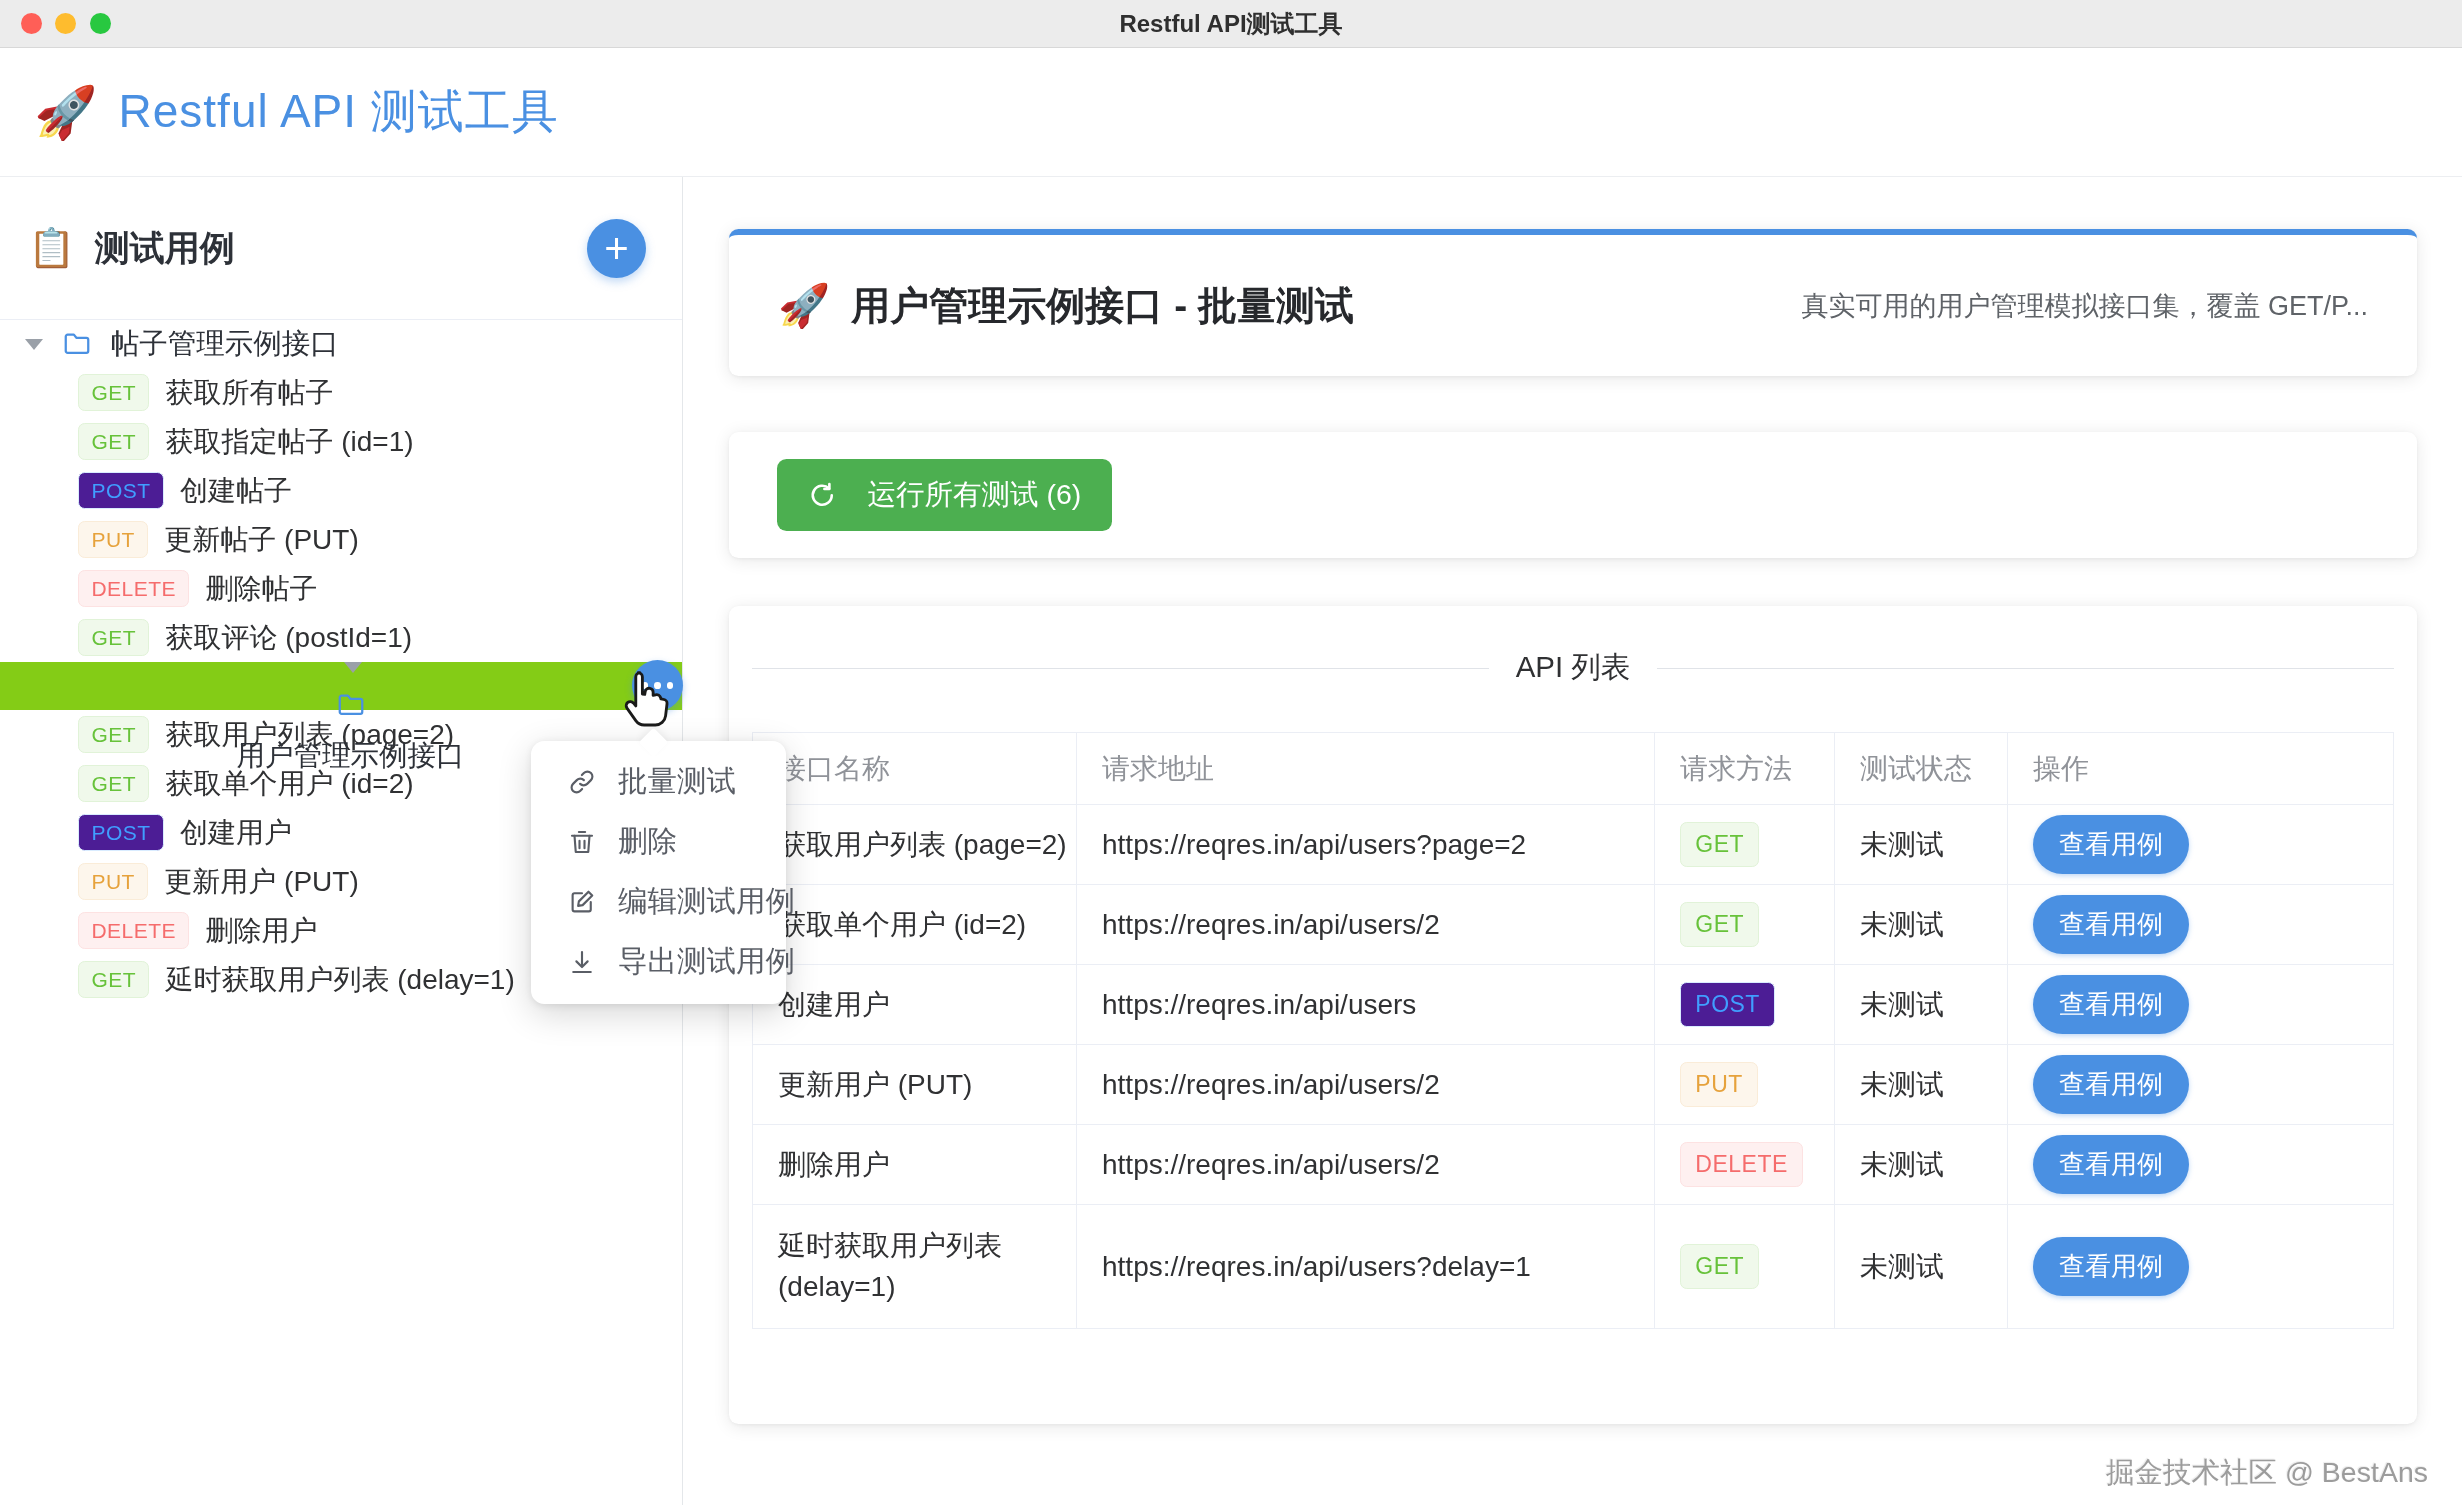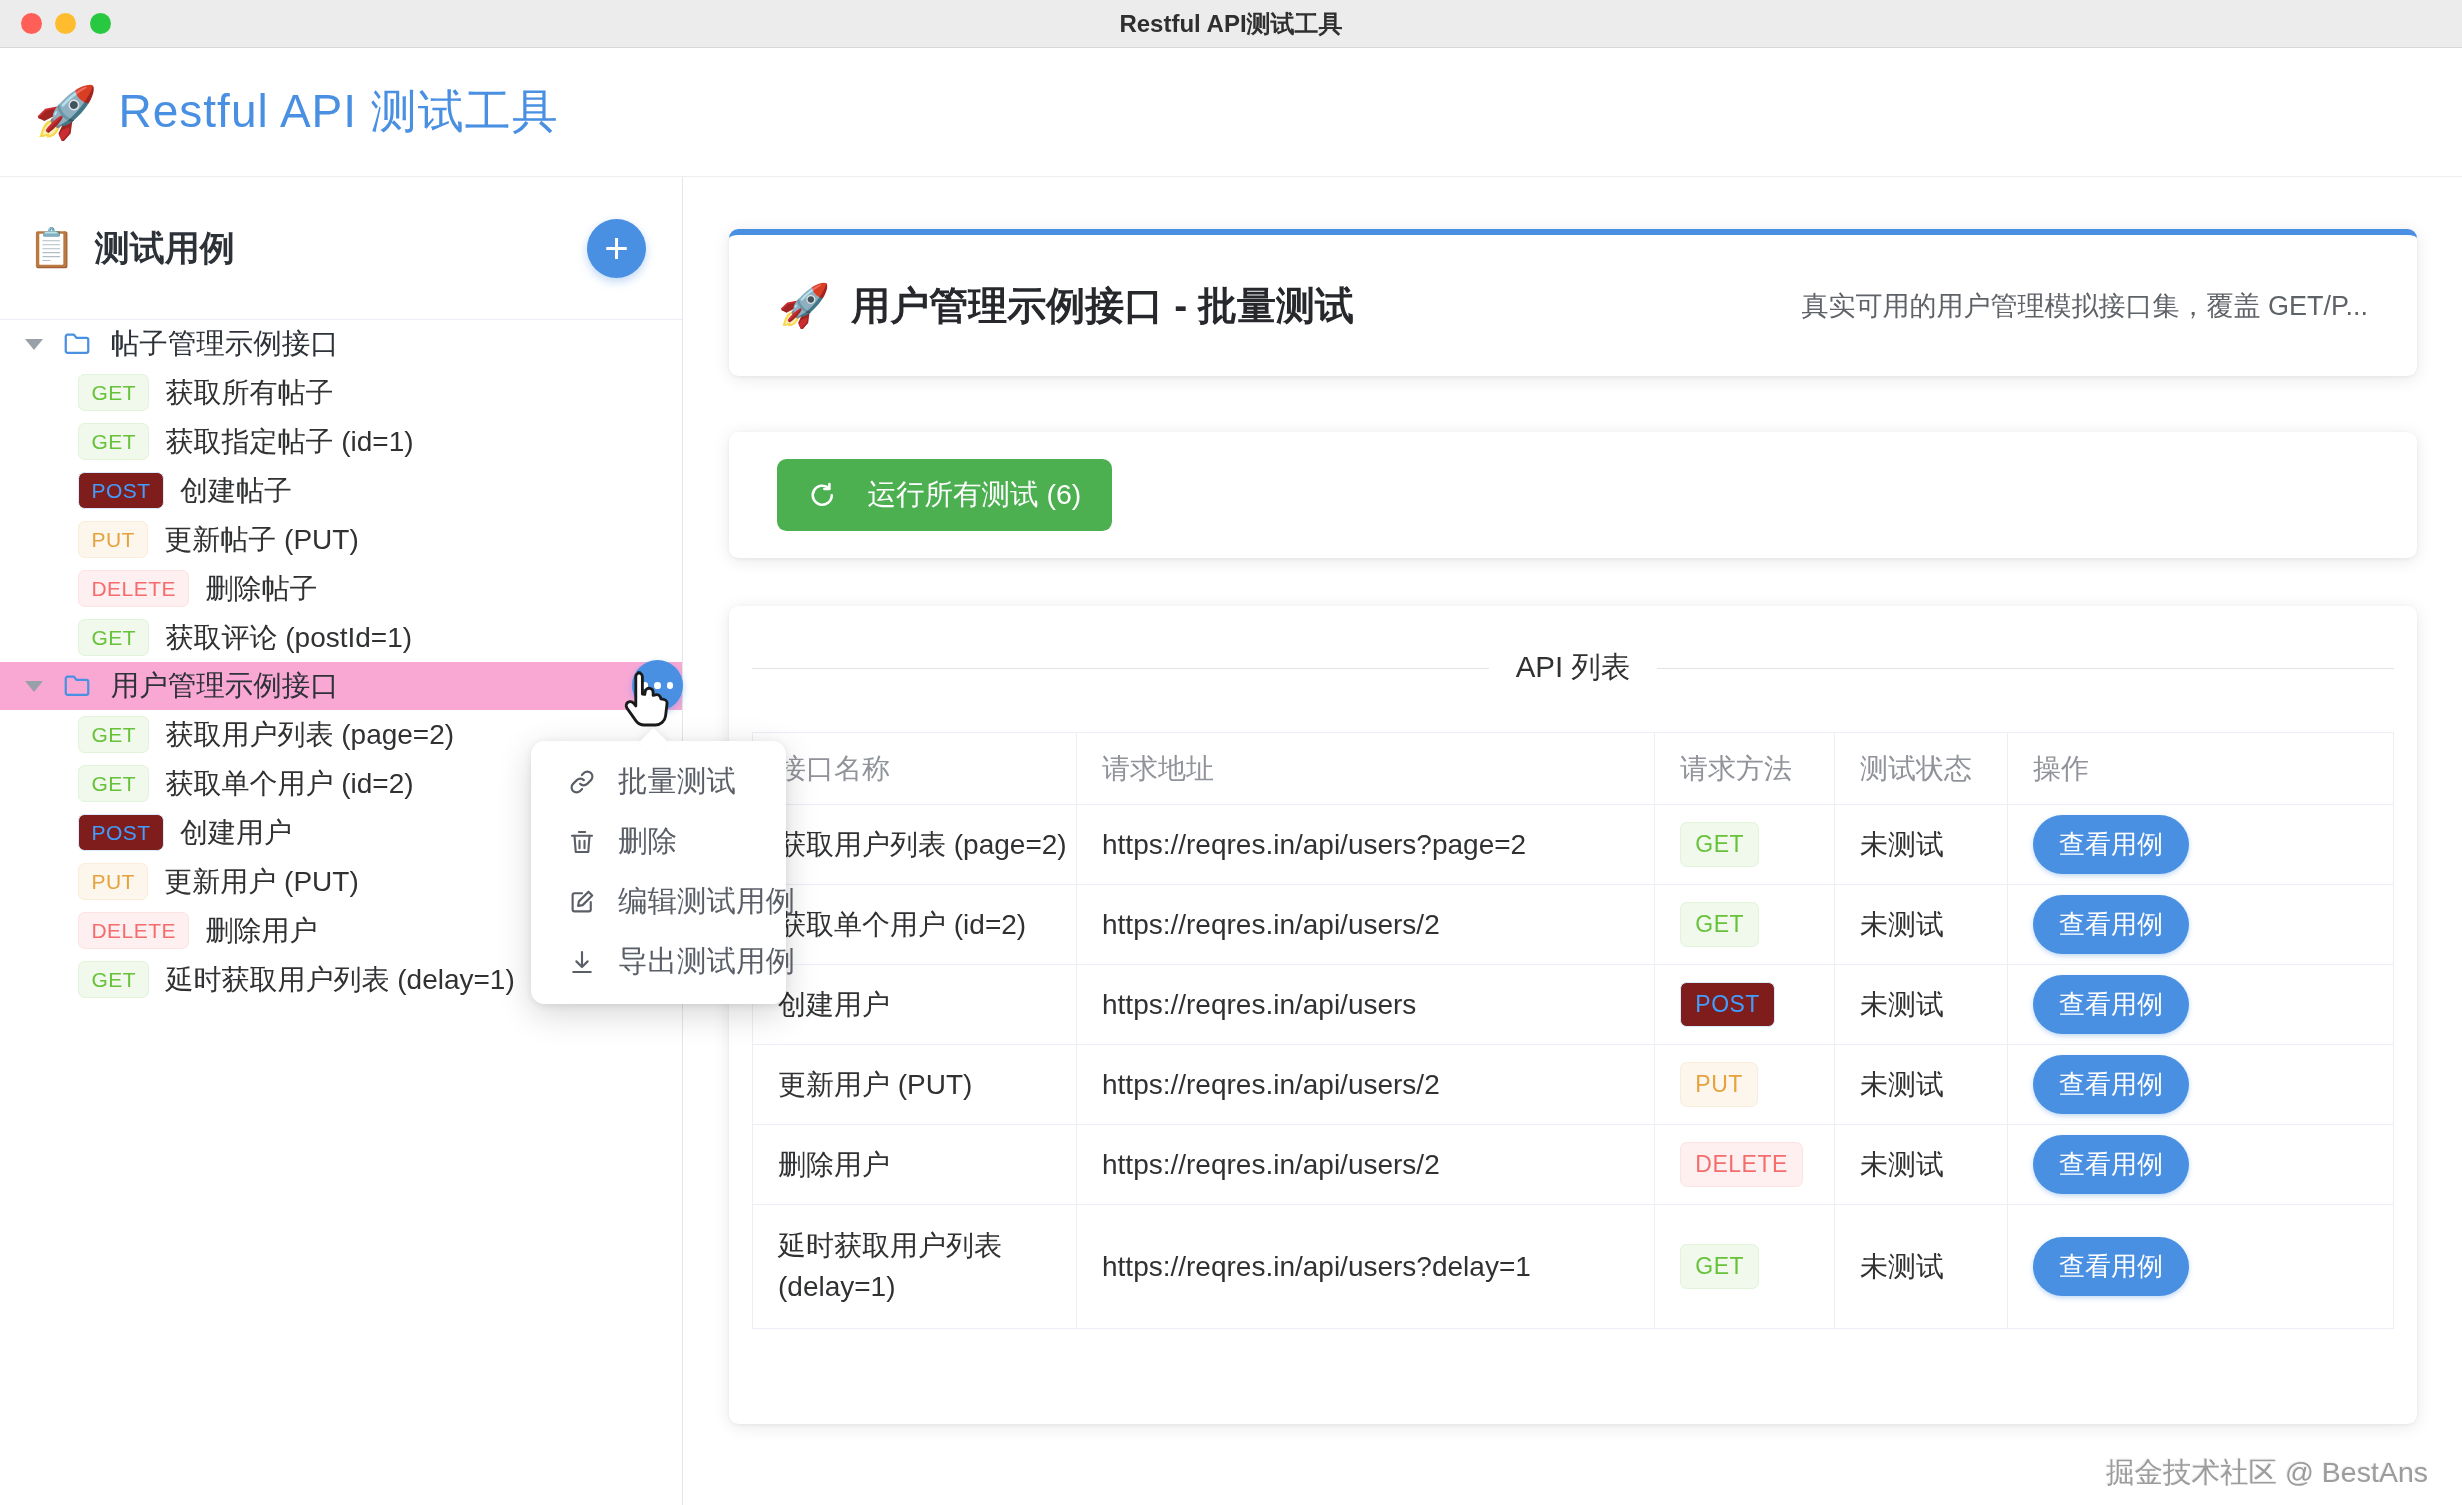--- a/index.html
+++ b/index.html
@@ -46,37 +46,37 @@
     background:#4a90e2; color:#fff; font-size:42px; line-height:55px; text-align:center;
     cursor:pointer; box-shadow:0 3.8px 9.5px rgba(74,144,226,.35); font-weight:300;
   }
 
   
   .tree { padding-top:0; }
   .group-row {
     height:48px; display:flex; align-items:center; padding-left:19px; gap:17px;
     font-size:28.5px; color:#2d3138; cursor:pointer; position:relative;
   }
-  .group-row.selected { background:#f9a8d4; }
+  .group-row.selected { background:#84cc16;flex-direction:column; }
   .caret {
     width:0; height:0; border-left:9.5px solid transparent; border-right:9.5px solid transparent;
     border-top:11.4px solid #9aa0a8; margin-left:5.7px;
   }
   .folder-icon svg { display:block; }
   .tree-item {
     height:49px; display:flex; align-items:center; padding-left:78px; gap:16px;
     font-size:28px; color:#303133; cursor:pointer;
   }
   .badge {
     display:inline-flex; align-items:center; justify-content:center;
     font-size:21px; padding:5.7px 12.4px; border-radius:6.7px; border:1px solid transparent;
     line-height:1.1; letter-spacing:0.5px;
   }
   .badge.get    { color:#67c23a; background:#f0f9eb; border-color:#e1f3d8; }
-  .badge.post   { color:#409eff; background:#7f1d1d; border-color:#d9ecff; }
+  .badge.post   { color:#409eff; background:#4c1d95; border-color:#d9ecff; }
   .badge.put    { color:#e6a23c; background:#fdf6ec; border-color:#faecd8; }
   .badge.delete { color:#f56c6c; background:#fef0f0; border-color:#fde2e2; }
 
   .more-btn {
     position:absolute; left:632px; top:-1.9px; width:51px; height:51px; border-radius:50%;
     background:#4a90e2; border:none; display:flex; align-items:center; justify-content:center;
     gap:5.7px; cursor:pointer; z-index:30; box-shadow:0 2.9px 7.6px rgba(74,144,226,.4);
   }
   .more-btn i { width:6.7px; height:6.7px; border-radius:50%; background:#fff; }
 

